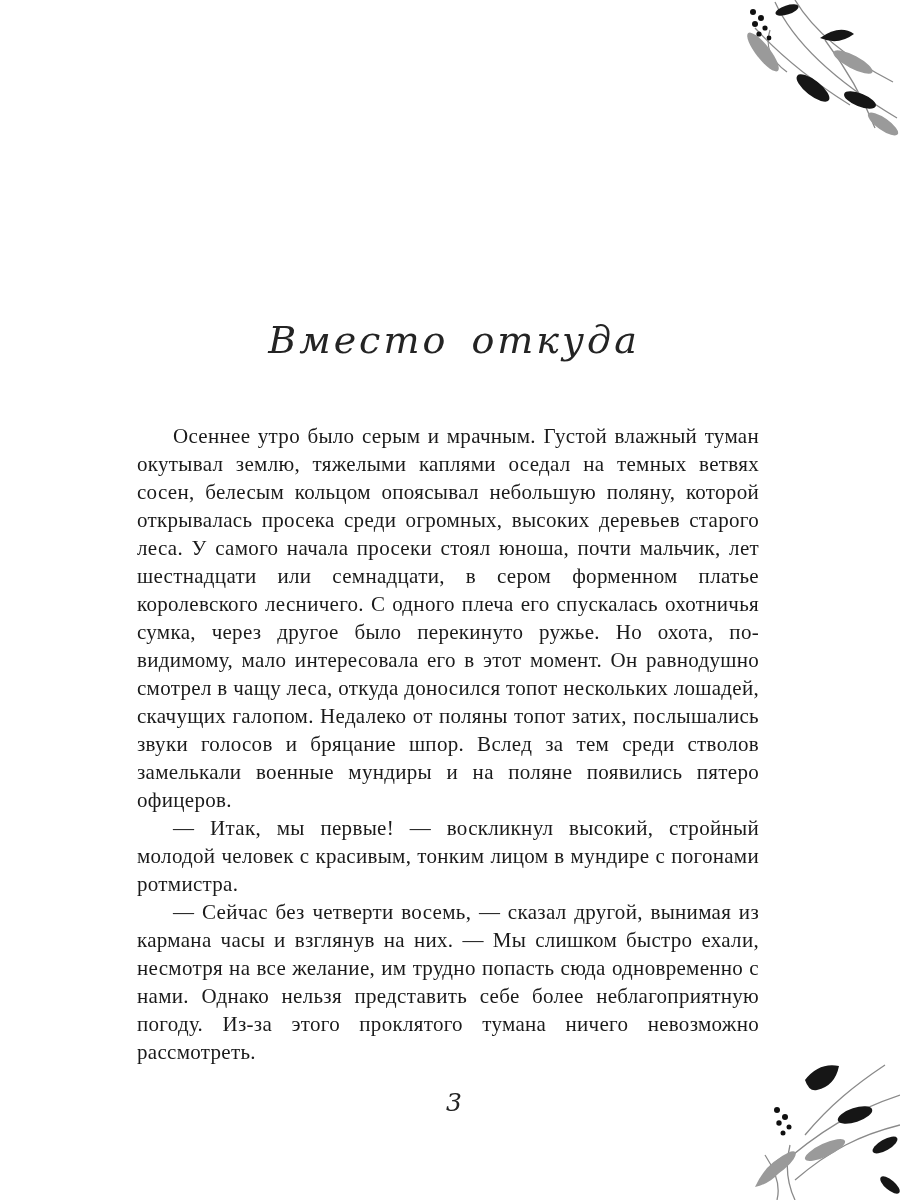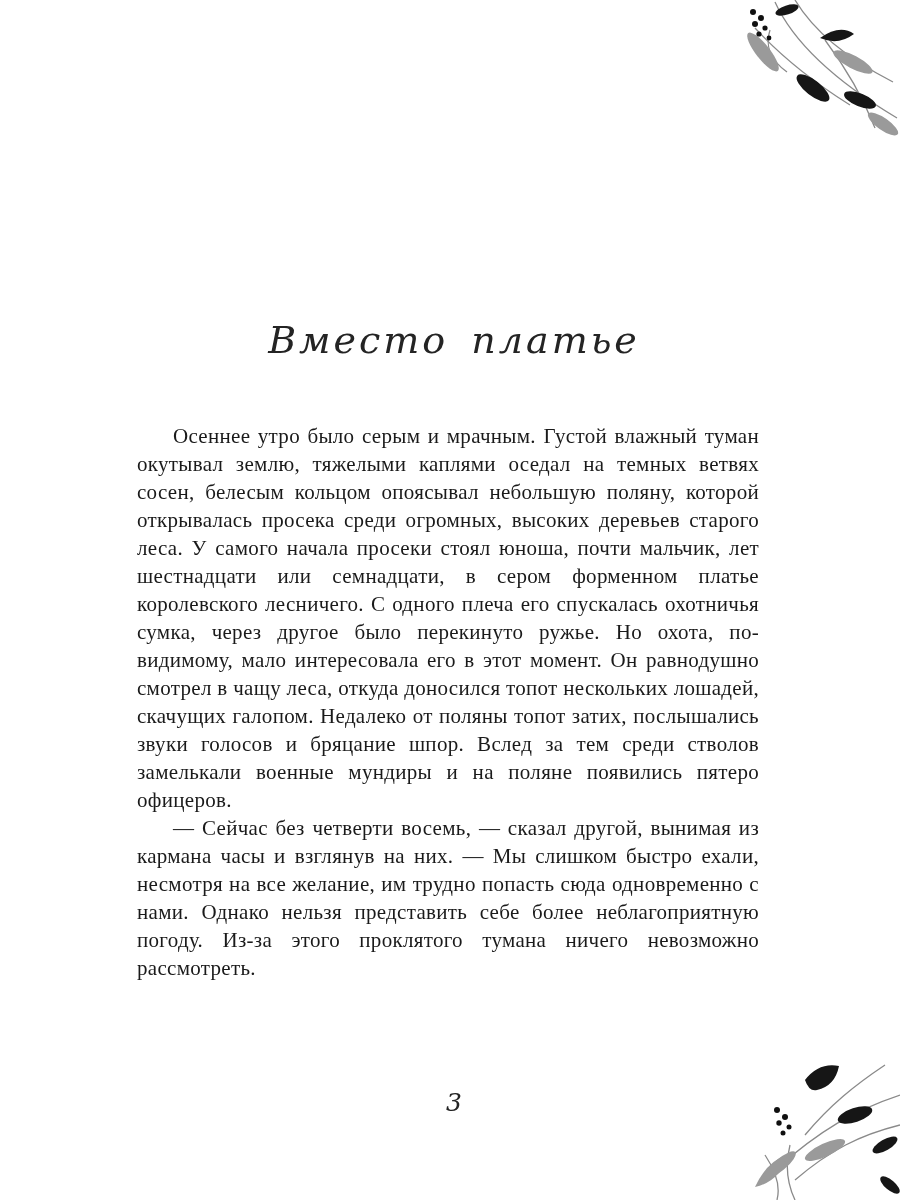--- a/index.html
+++ b/index.html
@@ -128,22 +128,23 @@
     </g>
     <g fill="#101010">
       <circle cx="42" cy="55" r="3"></circle>
       <circle cx="50" cy="62" r="3"></circle>
       <circle cx="44" cy="68" r="2.7"></circle>
       <circle cx="54" cy="72" r="2.5"></circle>
       <circle cx="48" cy="78" r="2.5"></circle>
     </g>
   </svg>
 
-  <h1 class="chapter-title">Вместо платье</h1>
+  <h1 class="chapter-title">Вместо откуда</h1>
 
   <div class="body-text">
     <p>Осеннее утро было серым и мрачным. Густой влажный туман окутывал землю, тяжелыми каплями оседал на темных ветвях сосен, белесым кольцом опоясывал небольшую поляну, которой открывалась просека среди огромных, высоких деревьев старого леса. У самого начала просеки стоял юноша, почти мальчик, лет шестнадцати или семнадцати, в сером форменном платье королевского лесничего. С одного плеча его спускалась охотничья сумка, через другое было перекинуто ружье. Но охота, по-видимому, мало интересовала его в этот момент. Он равнодушно смотрел в чащу леса, откуда доносился топот нескольких лошадей, скачущих галопом. Недалеко от поляны топот затих, послышались звуки голосов и бряцание шпор. Вслед за тем среди стволов замелькали военные мундиры и на поляне появились пятеро офицеров.</p>
+    <p>— Итак, мы первые! — воскликнул высокий, стройный молодой человек с красивым, тонким лицом в мундире с погонами ротмистра.</p>
     <p>— Сейчас без четверти восемь, — сказал другой, вынимая из кармана часы и взглянув на них. — Мы слишком быстро ехали, несмотря на все желание, им трудно попасть сюда одновременно с нами. Однако нельзя представить себе более неблагоприятную погоду. Из-за этого проклятого тумана ничего невозможно рассмотреть.</p>
   </div>
 
   <div class="page-number">3</div>
 
 </div>
 
 </body></html>

